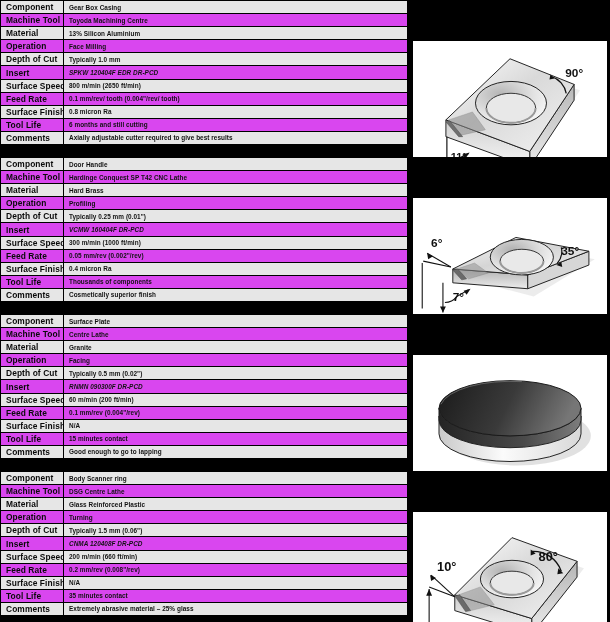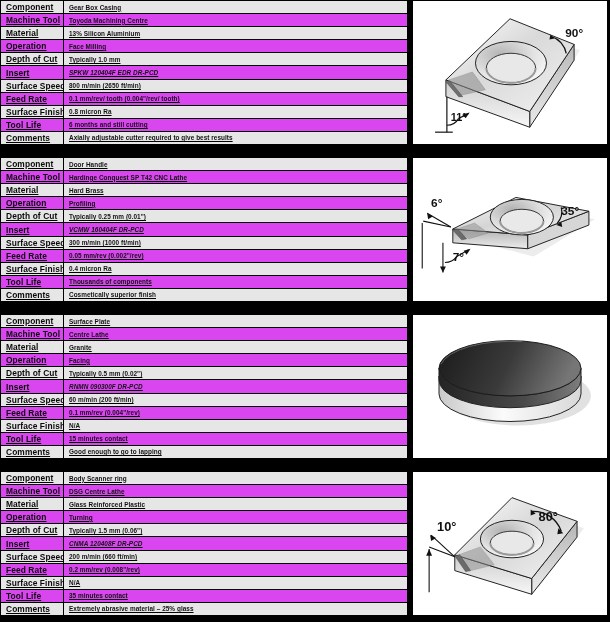--- a/index.html
+++ b/index.html
@@ -2,21 +2,21 @@
 <html><head>
 <meta charset="utf-8">
 <style>
   html,body{margin:0;padding:0;}
   body{
     width:610px;height:622px;
     background:#000;
     font-family:"Liberation Sans", sans-serif;
     overflow:hidden;
   }
-  .page{position:relative;width:610px;height:622px;background:#000;text-decoration:underline;}
+  .page{position:relative;width:610px;height:622px;background:#000;}
 
   .block{
     position:relative;
     width:610px;
     height:145px;
     background:#000;
     display:flex;
     flex-direction:row;
     margin-bottom:12px;
   }
@@ -59,20 +59,21 @@
 
   .art{
     width:196px;
     height:145px;
     background:#fff;
     border:1px solid #000;
     box-sizing:border-box;
     margin-left:4px;
     position:relative;
     overflow:hidden;
+    margin-top:40px;
   }
   .art svg{display:block;width:100%;height:100%;}
 </style>
 </head>
 <body>
 
 <div class="page">
 
   <div class="block">
     <table class="spec-table">

